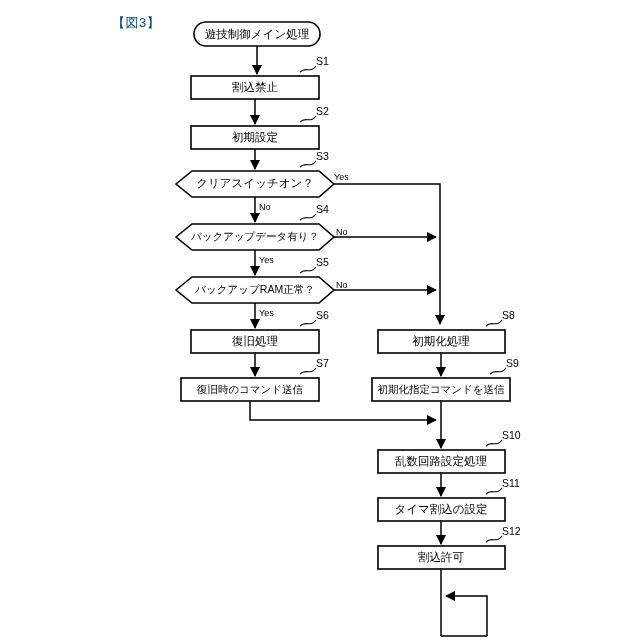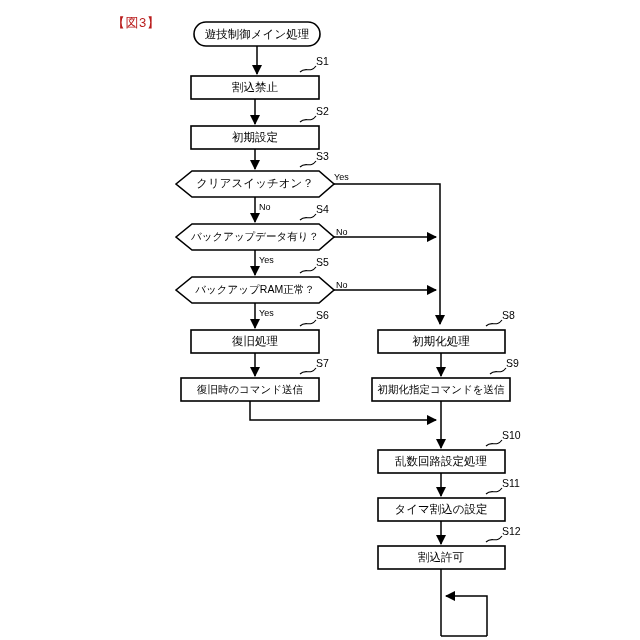--- a/index.html
+++ b/index.html
@@ -13,21 +13,21 @@
     height: 640px;
     background: #ffffff;
     font-family: "Liberation Sans", "DejaVu Sans", sans-serif;
     overflow: hidden;
   }
   #figure-label {
     position: absolute;
     left: 112px;
     top: 14px;
     font-size: 13px;
-    color: #b91c1c;
+    color: #0c4a6e;
     letter-spacing: 0.5px;
     white-space: nowrap;
   }
   svg.flow {
     position: absolute;
     left: 0;
     top: 0;
     width: 640px;
     height: 640px;
   }

